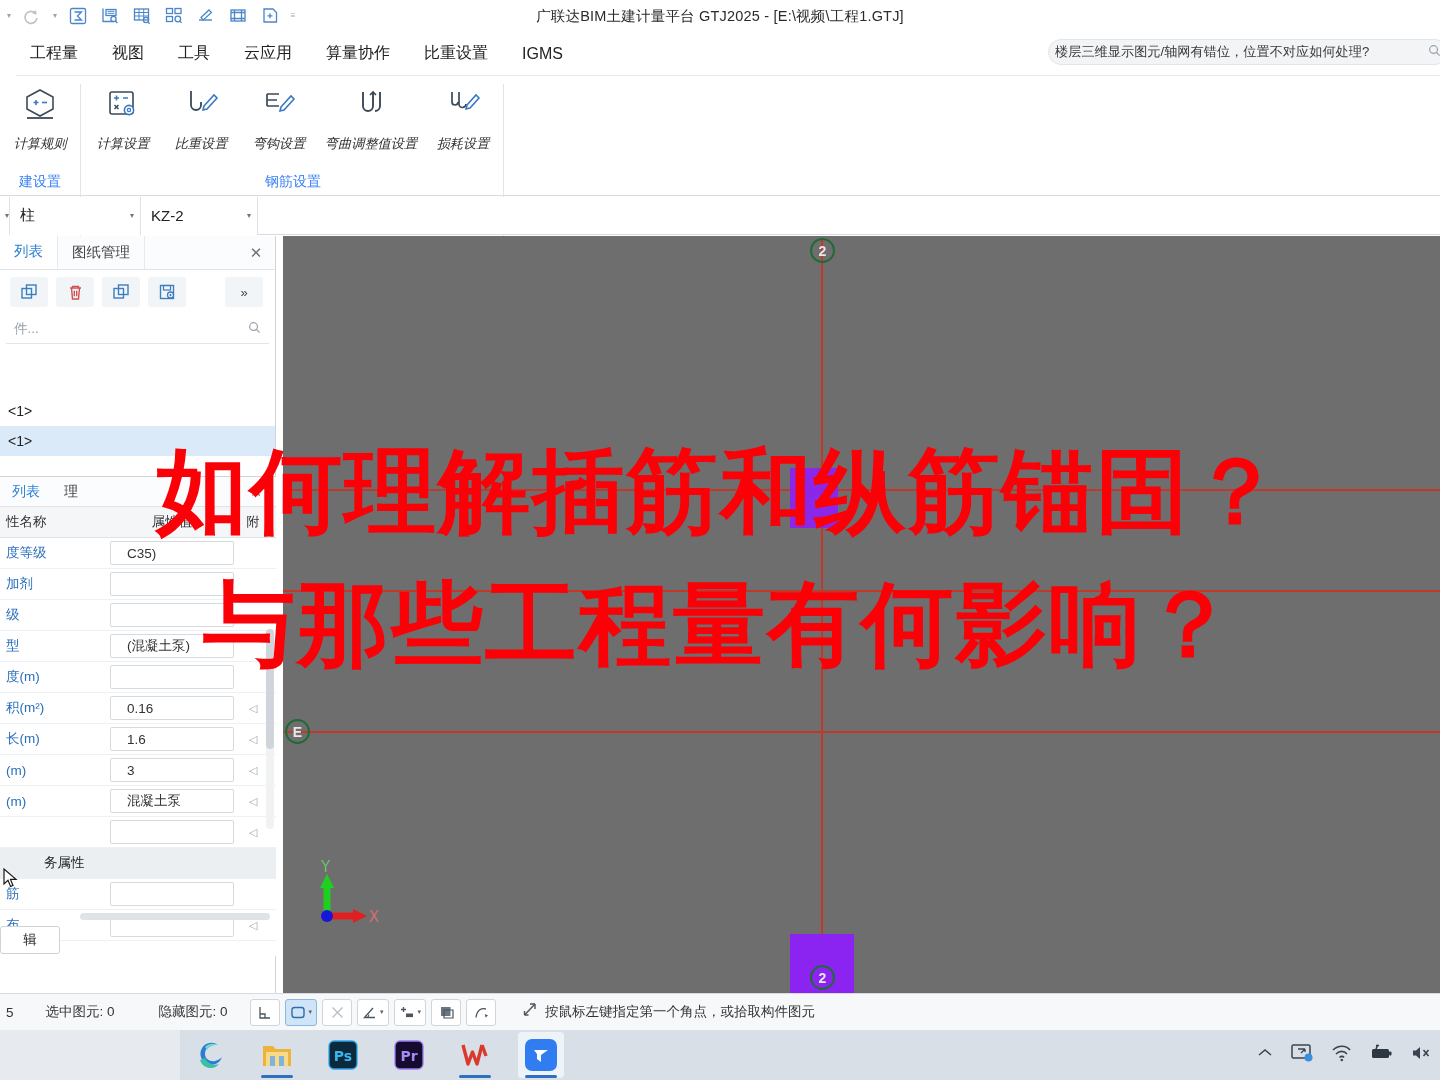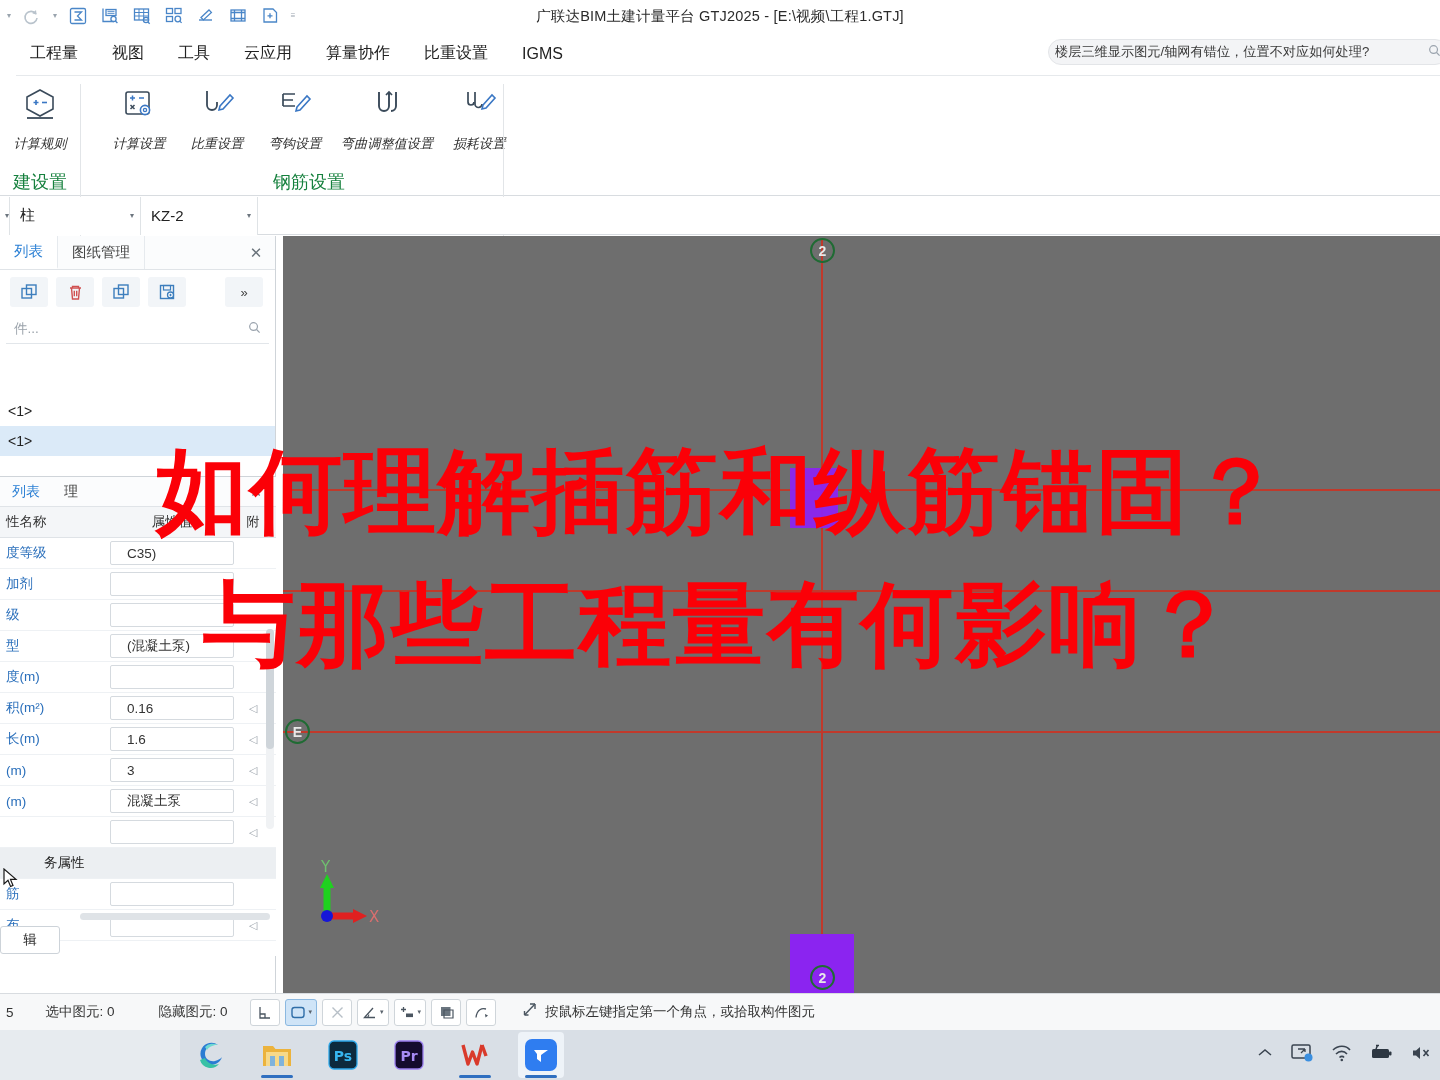--- a/index.html
+++ b/index.html
@@ -52,21 +52,21 @@
 
   
   .ribbon {
     position: absolute; left: 0; top: 76px; width: 1440px; height: 120px;
     background: #fff; border-bottom: 1px solid #d8dce0;
   }
   .rgroup { position: absolute; top: 0; height: 120px; display: flex; flex-direction: column; }
   .rgroup .items { display: flex; align-items: flex-start; height: 92px; }
   .rgroup .gtitle {
     height: 28px; display: flex; align-items: center; justify-content: center;
-    font-size: 18px; color: #15803d; text-align: right;
+    font-size: 14px; color: #3b82f6; text-align: right;
   }
   .rbtn {
     width: 78px; display: flex; flex-direction: column; align-items: center;
     padding-top: 8px; gap: 7px; font-style: italic;
   }
   .rbtn .glyph { height: 44px; display: flex; align-items: center; justify-content: center; }
   .rbtn .lbl { font-size: 13.2px; color: #303030; white-space: nowrap; }
   .rsep { position: absolute; top: 8px; width: 1px; height: 160px; background: #e2e5e8; }
 
   
@@ -333,21 +333,21 @@
             </svg>
           </div>
           <div class="lbl">计算规则</div>
         </div>
       </div>
       <div class="gtitle">建设置</div>
     </div>
 
     <div class="rsep" style="left:80px;"></div>
 
-    <div class="rgroup" style="left:100px; width:418px;">
+    <div class="rgroup" style="left:84px; width:418px;">
       <div class="items">
         <div class="rbtn">
           <div class="glyph">
             <svg width="44" height="40" viewBox="0 0 44 40">
               <rect x="9" y="6" width="23" height="22" rx="2" fill="none" stroke="#3a4a5a" stroke-width="1.6"></rect>
               <path d="M13 12 h5 M15.5 9.5 v5" stroke="#3a77c4" stroke-width="1.5"></path>
               <path d="M22 12 h5" stroke="#3a77c4" stroke-width="1.5"></path>
               <path d="M13.5 19 l4 4 M17.5 19 l-4 4" stroke="#3a4a5a" stroke-width="1.5"></path>
               <circle cx="28" cy="24" r="4.6" fill="#fff" stroke="#3a77c4" stroke-width="1.6"></circle>
               <circle cx="28" cy="24" r="1.6" fill="none" stroke="#3a77c4" stroke-width="1.3"></circle>

